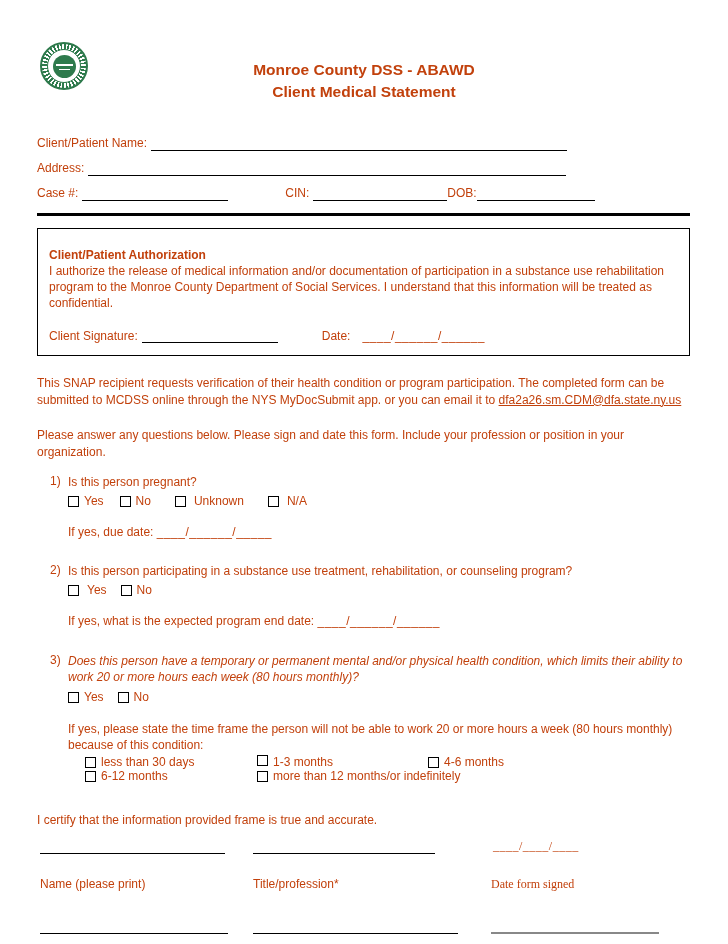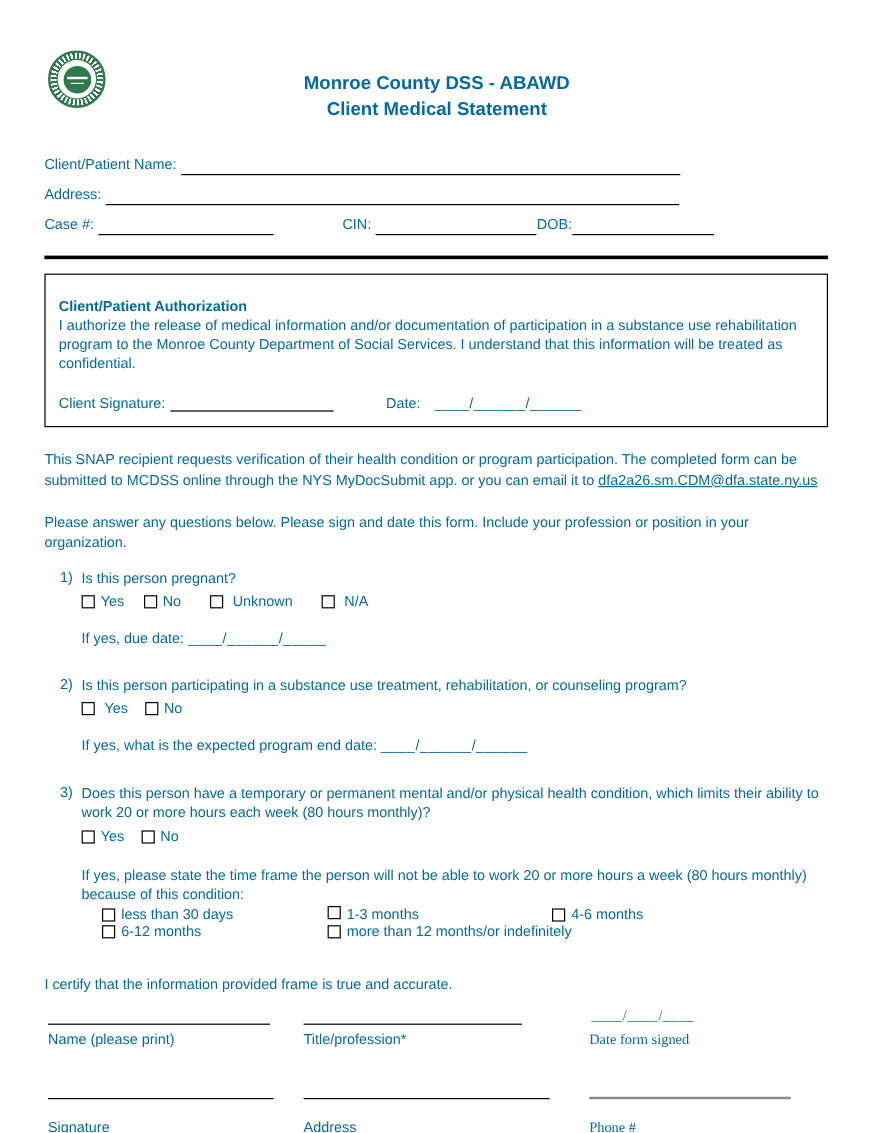--- a/index.html
+++ b/index.html
@@ -1,35 +1,35 @@
 <!DOCTYPE html>
 <html><head>
 <meta charset="utf-8">
 <style>
   html,body{margin:0;padding:0;background:#fff;}
   .page{position:relative;width:728px;height:944px;background:#fff;overflow:hidden;
-        font-family:"Liberation Sans",sans-serif;font-size:12px;color:#0369a1;-webkit-font-smoothing:antialiased;}
+        font-family:"Liberation Sans",sans-serif;font-size:12px;color:#c2410c;-webkit-font-smoothing:antialiased;}
   .content{padding:0 38px 0 37px;}
 
   
   .seal{position:absolute;left:40px;top:42px;width:44px;height:44px;border-radius:50%;
         border:2px solid #2e7a4c;background:repeating-conic-gradient(#2e7a4c 0deg 5deg,#ffffff 5deg 10deg);
         display:flex;align-items:center;justify-content:center;}
   .seal-mid{width:32px;height:32px;border-radius:50%;background:#fff;border:1px solid #2e7a4c;
         display:flex;align-items:center;justify-content:center;}
   .seal-core{width:23px;height:23px;border-radius:50%;background:#2e7a4c;position:relative;overflow:hidden;}
   .seal-core:before{content:"";position:absolute;left:3px;right:3px;top:9px;height:2px;background:#fff;}
   .seal-core:after{content:"";position:absolute;left:6px;right:6px;top:14px;height:1.5px;background:#fff;}
 
   .header{padding-top:59px;text-align:center;}
   .hline{font-weight:bold;font-size:15.5px;line-height:22px;}
 
   
   .fields{margin-top:27px;}
-  .frow{display:flex;align-items:flex-start;height:25px;}
+  .frow{display:flex;align-items:center;height:25px;}
   .lbl{white-space:nowrap;padding-right:4px;}
   .wline{border-bottom:1.4px solid #000;height:15px;display:inline-block;}
   .grow{flex:0 0 auto;}
 
   .thickrule{margin-top:8px;height:3px;background:#000;}
 
   
   .authbox{margin-top:12px;border:1.5px solid #000;padding:18px 11px 12px 11px;}
   .auth-title{font-weight:bold;line-height:16px;}
   .auth-body{line-height:16px;max-width:632px;}
@@ -42,39 +42,39 @@
   .questions{margin-top:14px;padding-left:13px;}
   .q{display:flex;}
   .qnum{width:18px;flex:none;}
   .qbody{flex:1;line-height:16px;}
   .opts{display:flex;align-items:center;margin-top:3px;}
   .cb{width:9px;height:9px;border:1.2px solid #000;display:inline-block;flex:none;
       margin-right:5px;position:relative;top:0px;background:#fff;}
   .optitem{display:flex;align-items:center;}
   .followup{margin-top:15px;}
   .tf-grid{margin-top:2px;margin-left:17px;}
-  .tf-row{display:flex;align-items:center;line-height:14px;height:14px;gap:16px;}
+  .tf-row{display:flex;align-items:center;line-height:14px;height:14px;}
   .tf-col1{width:172px;display:flex;align-items:center;}
   .tf-col2{width:171px;display:flex;align-items:flex-start;}
   .tf-col3{display:flex;align-items:center;}
 
   .certify{margin-top:30px;}
 
   
   .sigblock{margin-top:12px;}
   .sigrow{display:flex;align-items:flex-end;}
   .sc1{width:213px;flex:none;padding-left:3px;}
   .sc2{width:238px;flex:none;}
   .sc3{flex:1;padding-left:0px;font-family:Liberation Serif, serif;}
   .l1{border-bottom:1.4px solid #000;height:14px;width:185px;}
   .l2{border-bottom:1.6px solid #000;height:14px;width:182px;}
   .l4{border-bottom:1.4px solid #000;height:14px;width:188px;}
   .l5{border-bottom:1.6px solid #000;height:14px;width:205px;}
   .l6{border-bottom:2px solid #888888;height:14px;width:168px;}
-  .siglabel{margin-top:5px;line-height:14px;}
+  .siglabel{margin-top:23px;line-height:14px;}
   .row2{margin-top:27px;}
   .dateblank{letter-spacing:0.5px;}
 </style>
 </head>
 <body>
 
 <div class="page">
 
   <div class="seal">
     <div class="seal-mid">
@@ -167,21 +167,21 @@
               <span>No</span>
             </span>
           </div>
           <div class="followup"><span>If yes, what is the expected program end date: </span><span class="dateblank">____/______/______</span></div>
         </div>
       </div>
 
       <div class="q" style="margin-top:24px;">
         <span class="qnum">3)</span>
         <div class="qbody">
-          <div style="max-width:625px;">Does this person have a temporary or permanent mental and/or physical health condition, which limits their ability to work 20 or more hours each week (80 hours monthly)?</div>
+          <div style="max-width:625px;font-style:italic;">Does this person have a temporary or permanent mental and/or physical health condition, which limits their ability to work 20 or more hours each week (80 hours monthly)?</div>
           <div class="opts" style="margin-top:4px;">
             <span class="optitem" style="margin-right:14px;">
               <span class="cb"></span>
               <span>Yes</span>
             </span>
             <span class="optitem">
               <span class="cb"></span>
               <span>No</span>
             </span>
           </div>

